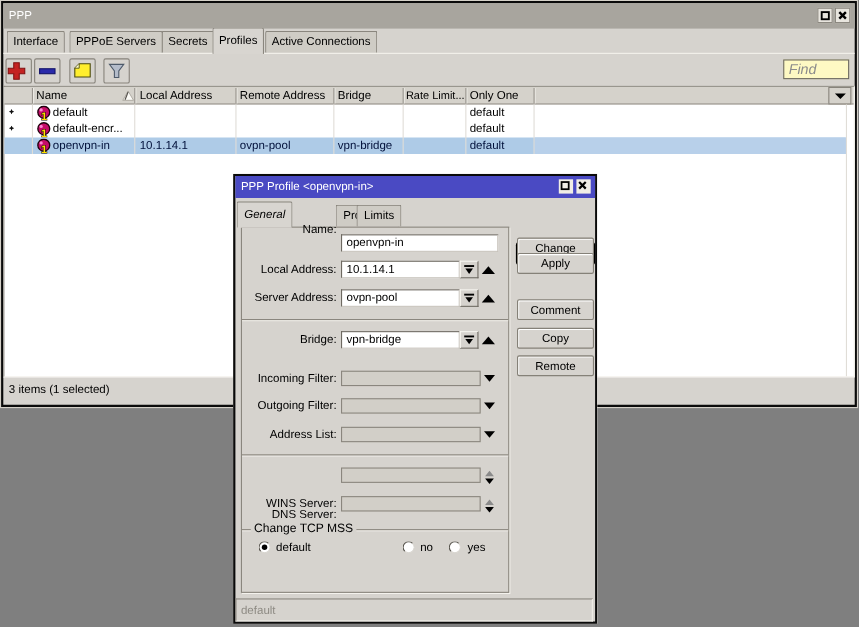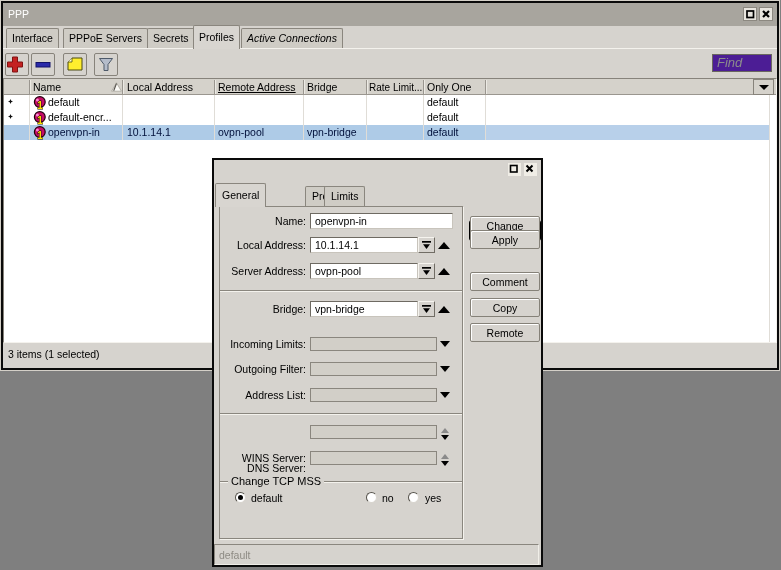--- a/index.html
+++ b/index.html
@@ -10,21 +10,21 @@
 #win { left:0; top:0; width:780px; height:371px; background:#d6d3ce;
   box-shadow:inset 0 0 0 1px #d4d0c8, inset 0 0 0 3px #0a0a0a; }
 #title { left:3px; top:3px; width:774px; height:23px; background:#a8a59e; color:#fff;
   line-height:23px; padding-left:5px; }
 .tbtn { width:14px; height:14px; background:#e8e5de; border:1px solid #8c8880; top:7px; }
 .tab { top:28px; height:20px; background:#cfccc5; border:1px solid #8a867e; border-bottom:none;
   border-radius:2px 2px 0 0; text-align:center; line-height:19px; padding:0 5px; }
 .tab.on { top:25px; height:24px; background:#d8d5d0; line-height:22px; z-index:5; }
 #tline { left:3px; top:48px; width:774px; height:1px; background:#f4f2ed; }
 .tbb { top:53px; width:24px; height:23px; border:1px solid #87837b; border-radius:2px; }
-#find { left:712px; top:54px; width:60px; height:18px; background:#4c1d95;
+#find { left:712px; top:54px; width:60px; height:18px; background:#fef9c3;
   border:1px solid #6a675f; font-size:13px;
   font-style:italic; color:#8c8c8c; line-height:16px; padding-left:4px; }
 #tbl { left:3px; top:78px; width:774px; height:265px; background:#fff;
   border:1px solid; border-color:#87837b #f4f2ed #f4f2ed #87837b; }
 #thead { left:4px; top:79px; width:772px; height:16px; background:#d5d2cb; border-bottom:1px solid #9a968f; }
 .hsep { top:80px; width:1px; height:14px; background:#9a968f; box-shadow:1px 0 0 #eceae4; }
 .bsep { top:95px; width:1px; height:45px; background:#e0ddd7; }
 .ht { top:80px; height:15px; line-height:15px; }
 .row { top:0; height:15px; line-height:15px; }
 #selrow { left:4px; top:125px; width:765px; height:15px; background:#aecbe7; }
@@ -71,21 +71,21 @@
 </div>
 <div class="a tbtn" style="left:759px;">
   <svg class="a" width="12" height="12" style="left:0;top:0">
       <path d="M3 3 L9 9 M9 3 L3 9" stroke="#000" stroke-width="2.2"></path>
     </svg>
 </div>
 <div class="a tab" style="left:6px;">Interface</div>
 <div class="a tab" style="left:63px;">PPPoE Servers</div>
 <div class="a tab" style="left:147px;">Secrets</div>
 <div class="a tab on" style="left:193px;">Profiles</div>
-<div class="a tab" style="left:241px;font-style:italic;">Active Connections</div>
+<div class="a tab" style="left:241px;">Active Connections</div>
 <div class="a" id="tline"></div>
 
 <div class="a tbb" style="left:5px;"><svg width="22" height="21">
       <path d="M8.5 3.5 h5 v5 h5 v5 h-5 v5 h-5 v-5 h-5 v-5 h5 z" fill="#c42222" stroke="#801212" transform="translate(-2,-0.5)"></path>
     </svg></div>
 <div class="a tbb" style="left:31px;"><svg width="22" height="21">
       <rect x="4" y="8.5" width="14" height="4.5" fill="#2a2aaa" stroke="#13136a"></rect>
     </svg></div>
 <div class="a tbb" style="left:63px;"><svg width="22" height="21">
       <path d="M4 8 L8 4 H18 V16 H4 Z" fill="#ffee2e" stroke="#4a4a10"></path>
@@ -93,21 +93,21 @@
     </svg></div>
 <div class="a tbb" style="left:94px;"><svg width="22" height="21">
       <path d="M4.5 4.5 H17.5 L13 10.5 V16.5 H9 V10.5 Z" fill="#b4bcca" stroke="#4e5a6a"></path>
     </svg></div>
 <div class="a" id="find">Find</div>
 
 <div class="a" id="tbl"></div>
 <div class="a" id="thead"></div>
 <div class="a ht" style="left:33px;">Name</div>
 <div class="a ht" style="left:127px;">Local Address</div>
-<div class="a ht" style="left:218px;text-decoration:underline;">Remote Address</div>
+<div class="a ht" style="left:218px;">Remote Address</div>
 <div class="a ht" style="left:307px;">Bridge</div>
 <div class="a ht" style="left:369px;font-size:10px;">Rate Limit...</div>
 <div class="a ht" style="left:427px;">Only One</div>
 <div class="a" style="left:111px;top:82px;width:11px;height:10px;"><svg width="11" height="10">
       <path d="M5.5 0.8 L10.4 9.2 H0.6 Z" fill="#fcfbf7" stroke="#a8a49c" stroke-width="0.8"></path>
       <path d="M5.5 1.5 L2.7 8.7" stroke="#55524c" stroke-width="1.1"></path>
     </svg></div>
 <div class="a hsep" style="left:29px;"></div>
 <div class="a hsep" style="left:122px;"></div>
 <div class="a hsep" style="left:214px;"></div>
@@ -155,36 +155,37 @@
 <div class="a row" style="left:427px;top:110px;">default</div>
 <div class="a row" style="left:48px;top:125px;color:#00103a;">openvpn-in</div>
 <div class="a row" style="left:127px;top:125px;color:#00103a;">10.1.14.1</div>
 <div class="a row" style="left:218px;top:125px;color:#00103a;">ovpn-pool</div>
 <div class="a row" style="left:307px;top:125px;color:#00103a;">vpn-bridge</div>
 <div class="a row" style="left:427px;top:125px;color:#00103a;">default</div>
 
 <div class="a" id="status">3 items (1 selected)</div>
 
 <div class="a" id="dlg">
+  <div class="a" id="dtitle">PPP Profile &lt;openvpn-in&gt;</div>
   <div class="a dtb" style="left:296px;">
       <svg class="a" width="11" height="11" style="left:0;top:0">
         <rect x="2.5" y="2.5" width="6.5" height="6.5" fill="none" stroke="#000" stroke-width="1.6"></rect>
       </svg>
     </div>
   <div class="a dtb" style="left:312px;">
       <svg class="a" width="11" height="11" style="left:0;top:0">
         <path d="M2.5 2.5 L8.5 8.5 M8.5 2.5 L2.5 8.5" stroke="#000" stroke-width="2"></path>
       </svg>
     </div>
-  <div class="a dtab on" style="left:3px;">General</div>
+  <div class="a dtab on" style="left:3px;font-style:italic;">General</div>
   <div class="a dtab" style="left:57px;margin-left:36px;">Protocols</div>
   <div class="a dtab" style="left:112px;">Limits</div>
   <div class="a" id="page"></div>
 
-  <div class="a lbl" style="left:4px;top:56px;width:90px;">Name:</div>
+  <div class="a lbl" style="left:4px;top:44px;width:90px;">Name:</div>
   <div class="a inp" style="left:98px;top:55px;width:143px;">openvpn-in</div>
 
   <div class="a lbl" style="left:4px;top:80px;width:90px;">Local Address:</div>
   <div class="a inp" style="left:98px;top:79px;width:108px;">10.1.14.1</div>
   <div class="a drop" style="left:206px;top:79px;"><svg width="15" height="14">
         <rect x="3" y="3" width="9" height="1.7" fill="#000"></rect>
         <path d="M4 6.2 h7 l-3.5 4.8 z" fill="#000"></path>
       </svg></div>
   <div class="a tri-up" style="left:226px;top:84px;"></div>
 
@@ -199,21 +200,21 @@
   <div class="a groove" style="left:8px;top:132px;width:242px;"></div>
 
   <div class="a lbl" style="left:4px;top:144px;width:90px;">Bridge:</div>
   <div class="a inp" style="left:98px;top:143px;width:108px;">vpn-bridge</div>
   <div class="a drop" style="left:206px;top:143px;"><svg width="15" height="14">
         <rect x="3" y="3" width="9" height="1.7" fill="#000"></rect>
         <path d="M4 6.2 h7 l-3.5 4.8 z" fill="#000"></path>
       </svg></div>
   <div class="a tri-up" style="left:226px;top:148px;"></div>
 
-  <div class="a lbl" style="left:4px;top:179px;width:90px;">Incoming Limits:</div>
+  <div class="a lbl" style="left:4px;top:179px;width:90px;">Incoming Filter:</div>
   <div class="a dis" style="left:98px;top:179px;width:127px;"></div>
   <div class="a tri-dn" style="left:228px;top:183px;"></div>
 
   <div class="a lbl" style="left:4px;top:204px;width:90px;">Outgoing Filter:</div>
   <div class="a dis" style="left:98px;top:204px;width:127px;"></div>
   <div class="a tri-dn" style="left:228px;top:208px;"></div>
 
   <div class="a lbl" style="left:4px;top:230px;width:90px;">Address List:</div>
   <div class="a dis" style="left:98px;top:230px;width:127px;"></div>
   <div class="a tri-dn" style="left:228px;top:234px;"></div>

